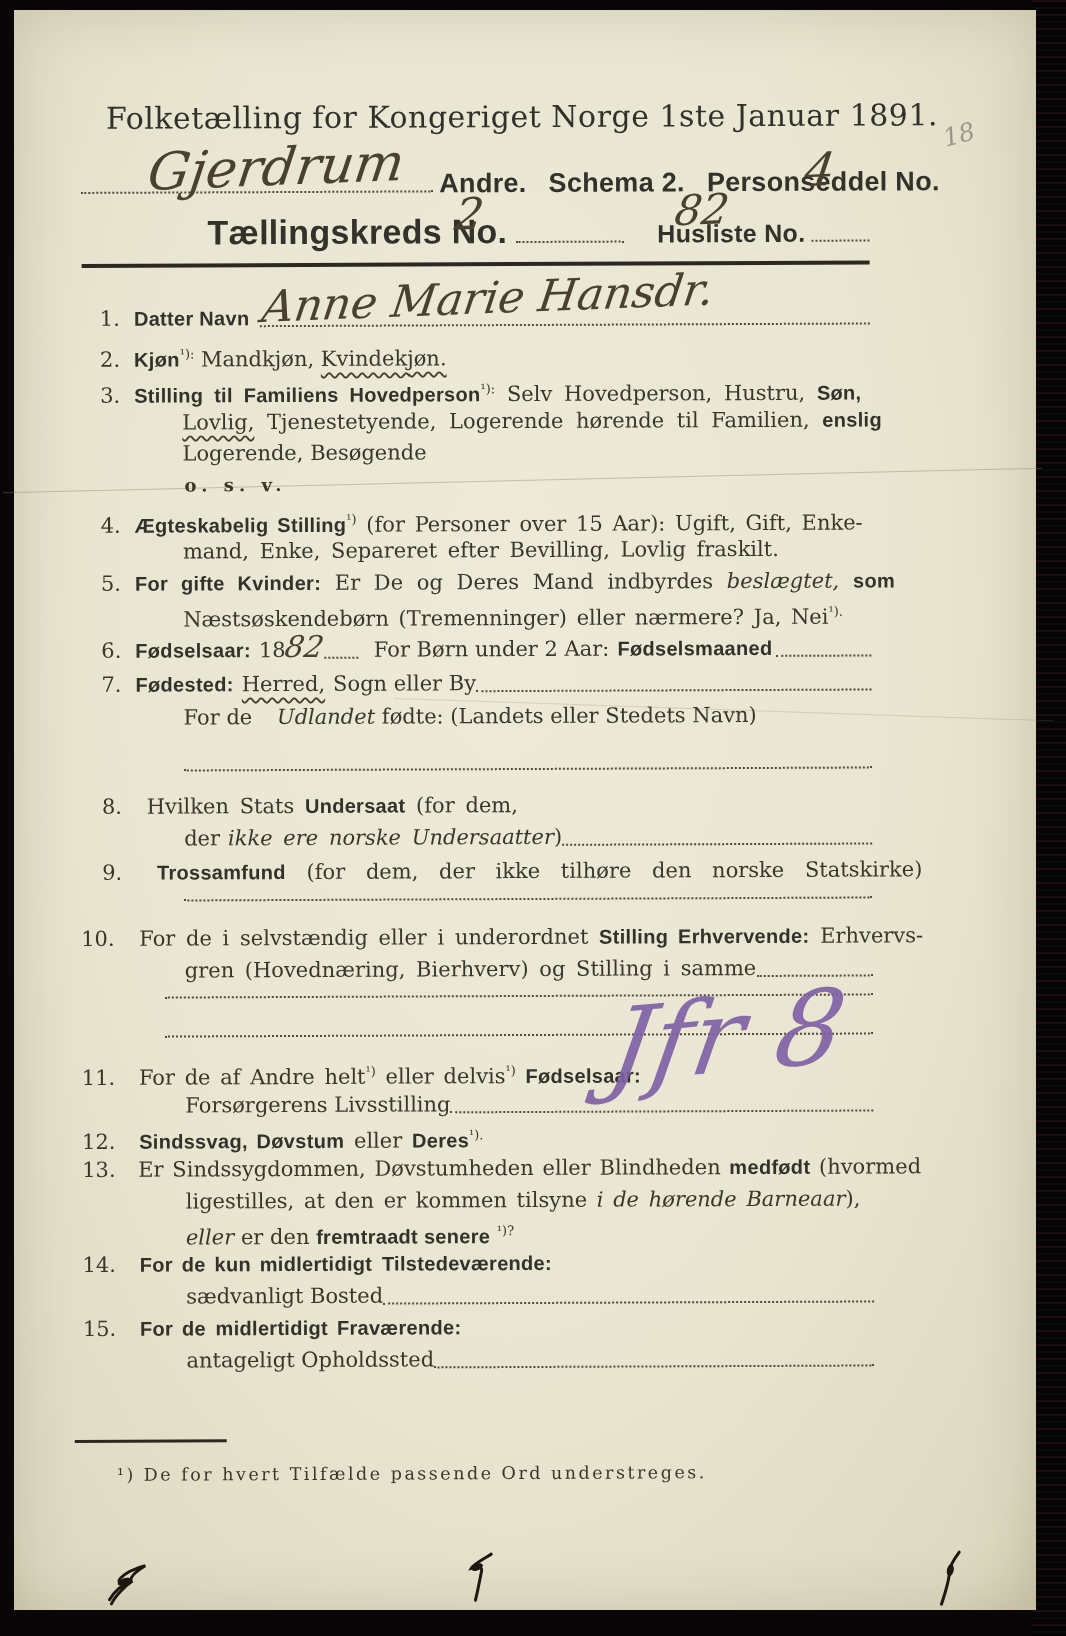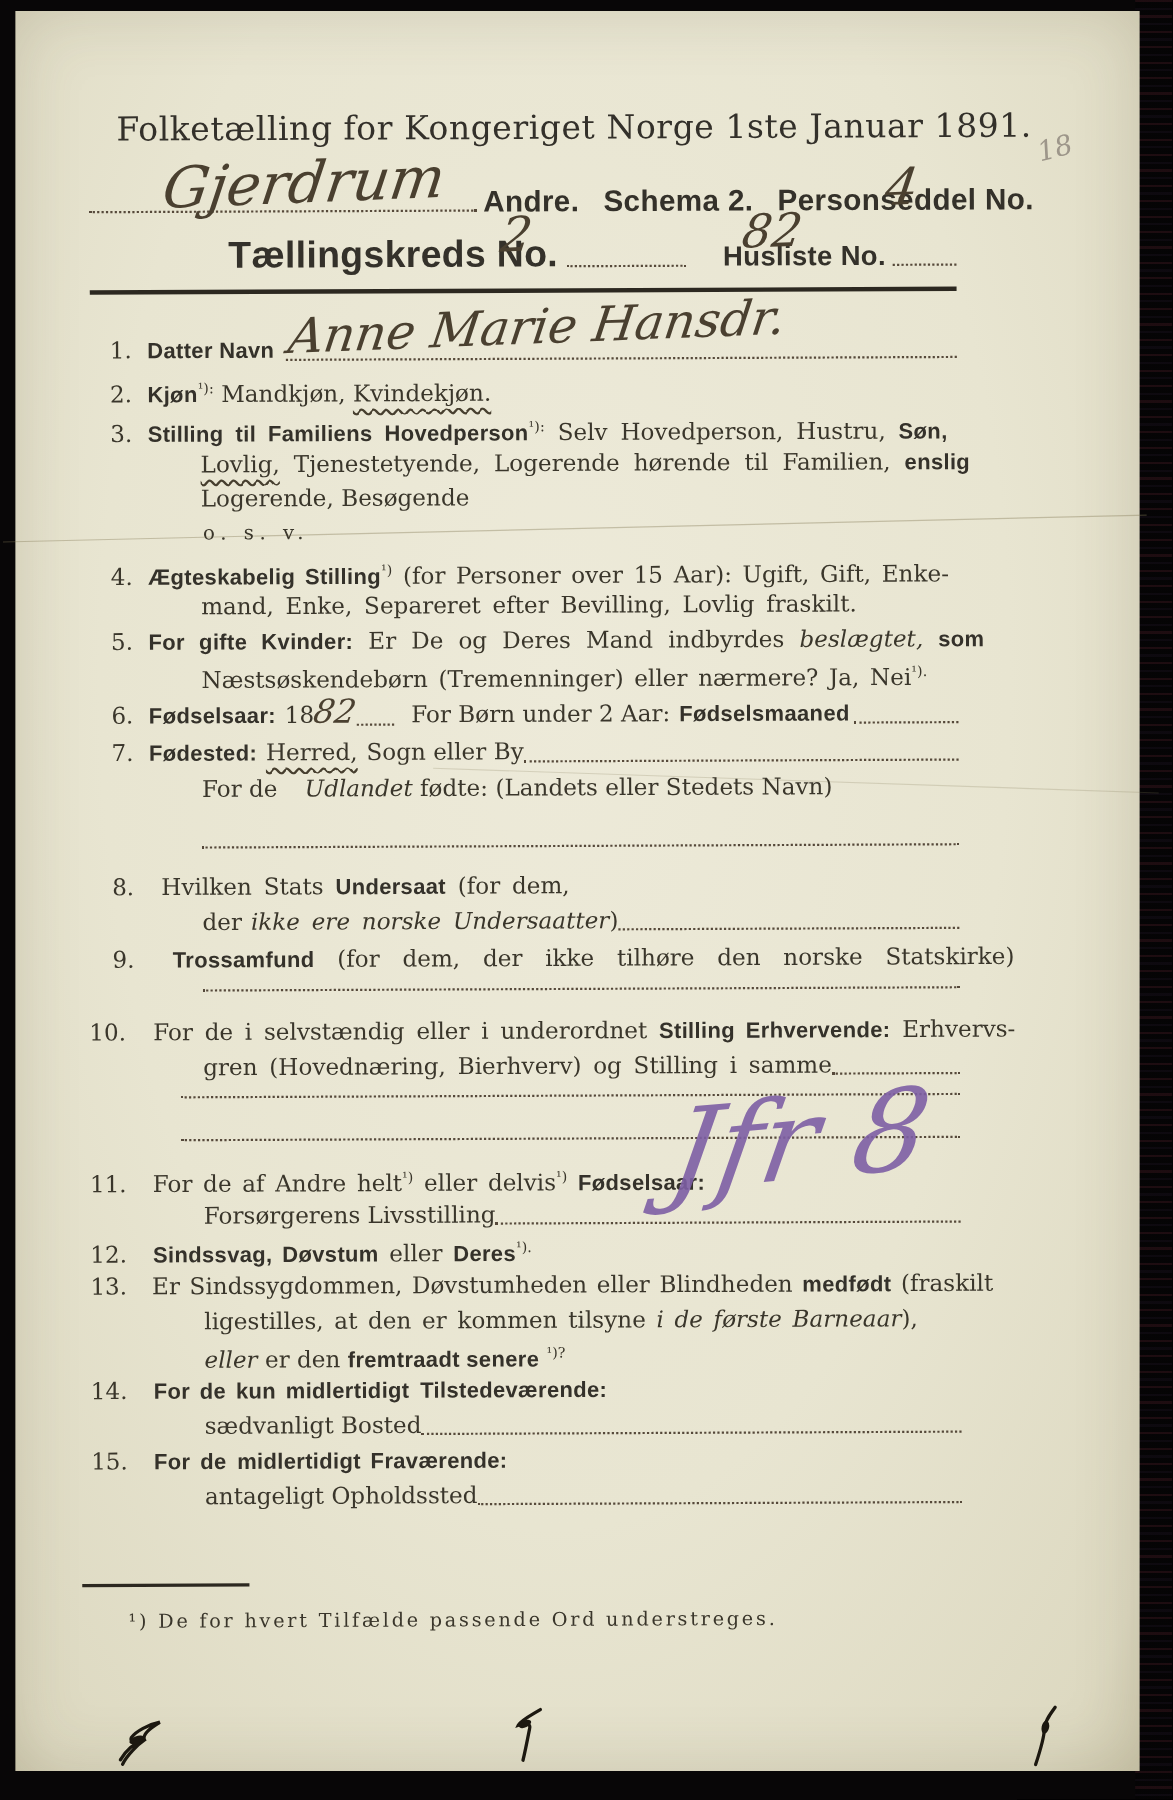--- a/index.html
+++ b/index.html
@@ -90,21 +90,21 @@
         <span class="bs">Søn,</span>
       </div>
       <div class="ln" style="left:170px;top:396px;word-spacing:6px;">
         <span class="sr wavy">Lovlig,</span>
         <span class="sr">Tjenestetyende, Logerende hørende til Familien,</span>
         <span class="bs">enslig</span>
       </div>
       <div class="ln" style="left:170px;top:427px;">
         <span class="sr">Logerende, Besøgende</span>
       </div>
-      <div class="ln osv" style="left:172px;top:459px;">
+      <div class="ln osv" style="left:172px;top:459px;font-weight:bold;">
         <span class="sr">o. s. v.</span>
       </div>
 
       <div class="ln" style="left:70px;top:494px;word-spacing:3px;">
         <span class="num">4.</span><span class="bs">Ægteskabelig Stilling</span><span class="sup">¹)</span>
         <span class="sr">(for Personer over 15 Aar): Ugift, Gift, Enke-</span>
       </div>
       <div class="ln" style="left:170px;top:525px;word-spacing:4px;">
         <span class="sr">mand, Enke, Separeret efter Bevilling, Lovlig fraskilt.</span>
       </div>
@@ -193,25 +193,25 @@
         <span class="num">12.</span>
         <span class="bs">Sindssvag, Døvstum</span>
         <span class="sr">eller</span>
         <span class="bs">Deres</span><span class="sup">¹).</span>
       </div>
 
       <div class="ln" style="left:62px;top:1143px;word-spacing:2px;">
         <span class="num">13.</span>
         <span class="sr">Er Sindssygdommen, Døvstumheden eller Blindheden</span>
         <span class="bs">medfødt</span>
-        <span class="sr">(fraskilt</span>
+        <span class="sr">(hvormed</span>
       </div>
       <div class="ln" style="left:170px;top:1175px;word-spacing:3px;">
         <span class="sr">ligestilles, at den er kommen tilsyne</span>
-        <span class="sr it">i de første Barneaar</span><span class="sr">),</span>
+        <span class="sr it">i de hørende Barneaar</span><span class="sr">),</span>
       </div>
       <div class="ln" style="left:170px;top:1206px;">
         <span class="sr it">eller</span>
         <span class="sr">er den</span>
         <span class="bs">fremtraadt senere</span>
         <span class="sup">¹)?</span>
       </div>
 
       <div class="ln" style="left:62px;top:1238px;word-spacing:3px;">
         <span class="num">14.</span>

